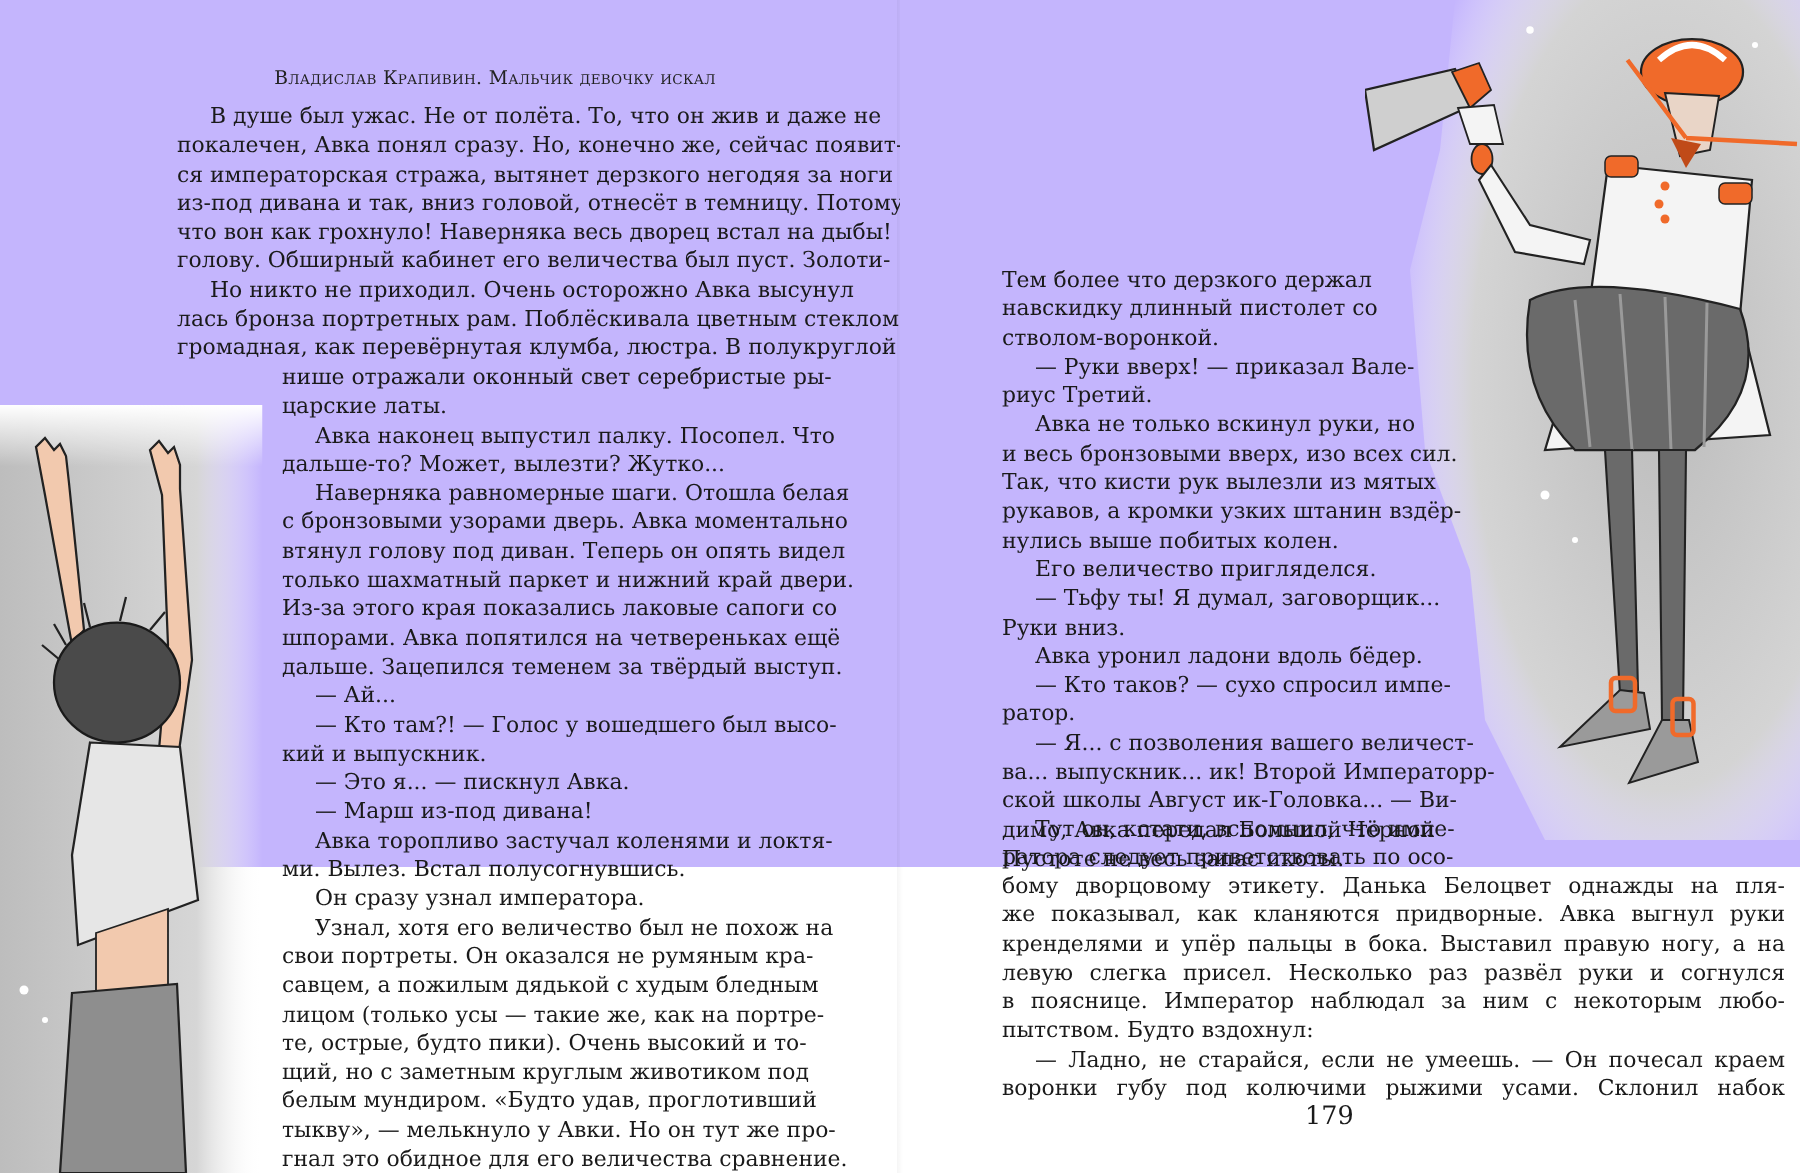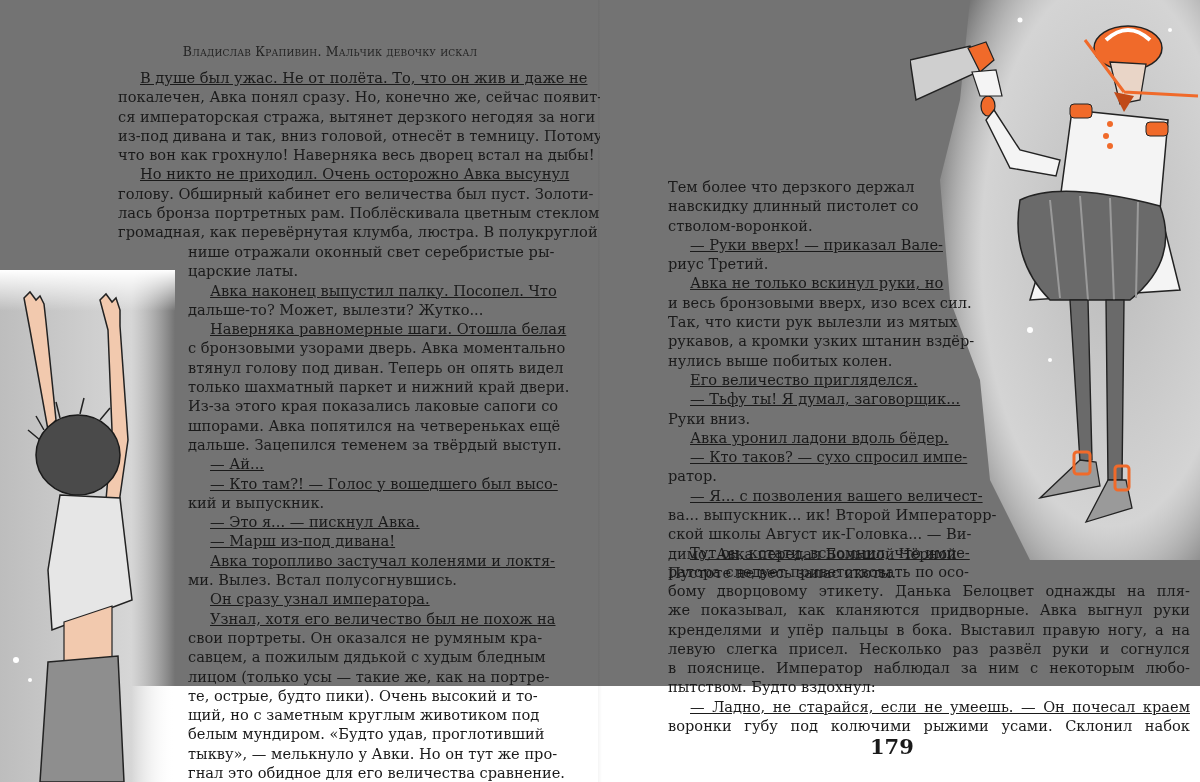--- a/index.html
+++ b/index.html
@@ -1,40 +1,40 @@
 <!DOCTYPE html>
 <html><head>
 <meta charset="utf-8">
 <style>
   html, body { margin:0; padding:0; }
   body { width:1200px; height:782px; position:relative; overflow:hidden; background:#ffffff;
          font-family:"DejaVu Serif","Liberation Serif",serif; color:#1a1a1a; }
   .spread { position:absolute; inset:0; }
-  .page { position:absolute; top:0; height:686px; background:#737373; }
+  .page { position:absolute; top:0; height:578px; background:#c4b5fd; }
   .page-left { left:0; width:600px; }
   .page-right { left:600px; width:600px; }
   .gutter { position:absolute; left:598px; top:0; width:4px; height:782px;
             background:linear-gradient(to right, rgba(0,0,0,0.04), rgba(0,0,0,0.0)); }
 
   .running-head { position:absolute; left:100px; width:460px; top:44px; text-align:center;
                   font-size:12.5px; letter-spacing:0.2px; font-variant:small-caps; color:#222; }
 
   .text { font-size:14.6px; line-height:19.3px; text-align:justify; position:absolute; }
   .line { display:block; white-space:nowrap; text-align-last:justify; text-align:justify; }
   .line.last { text-align-last:left; }
-  .ind { text-indent:22px;text-decoration:underline; }
+  .ind { text-indent:22px; }
 
   .left-block-a { left:118px; top:68px; width:418px; }
   .left-block-b { left:188px; top:242px; width:348px; }
 
   .right-block-a { left:668px; top:177px; width:222px; }
   .right-block-b { left:668px; top:543px; width:220px; }
   .right-block-c { left:668px; top:581px; width:522px; }
 
-  .page-number { position:absolute; left:870px; top:734px; font-weight:bold; font-size:21px; }
+  .page-number { position:absolute; left:870px; top:734px; font-weight:normal; font-size:17px; }
 
   
   .illus-boy { position:absolute; left:0; top:270px; width:175px; height:512px; }
   .illus-emperor { position:absolute; left:910px; top:0; width:290px; height:570px; }
 </style>
 </head>
 <body>
 
 <div class="spread">
 
@@ -73,22 +73,22 @@
         <circle cx="14" cy="530" r="2" fill="#fff"></circle>
       </svg>
     </div>
 
     <div class="text left-block-a">
       <span class="line ind">В душе был ужас. Не от полёта. То, что он жив и даже не</span>
       <span class="line">покалечен, Авка понял сразу. Но, конечно же, сейчас появит-</span>
       <span class="line">ся императорская стража, вытянет дерзкого негодяя за ноги</span>
       <span class="line">из-под дивана и так, вниз головой, отнесёт в темницу. Потому</span>
       <span class="line last">что вон как грохнуло! Наверняка весь дворец встал на дыбы!</span>
+      <span class="line">голову. Обширный кабинет его величества был пуст. Золоти-</span>
       <span class="line ind">Но никто не приходил. Очень осторожно Авка высунул</span>
-      <span class="line">голову. Обширный кабинет его величества был пуст. Золоти-</span>
       <span class="line">лась бронза портретных рам. Поблёскивала цветным стеклом</span>
       <span class="line">громадная, как перевёрнутая клумба, люстра. В полукруглой</span>
     </div>
 
     <div class="text left-block-b">
       <span class="line">нише отражали оконный свет серебристые ры-</span>
       <span class="line last">царские латы.</span>
       <span class="line ind">Авка наконец выпустил палку. Посопел. Что</span>
       <span class="line last">дальше-то? Может, вылезти? Жутко...</span>
       <span class="line ind">Наверняка равномерные шаги. Отошла белая</span>

